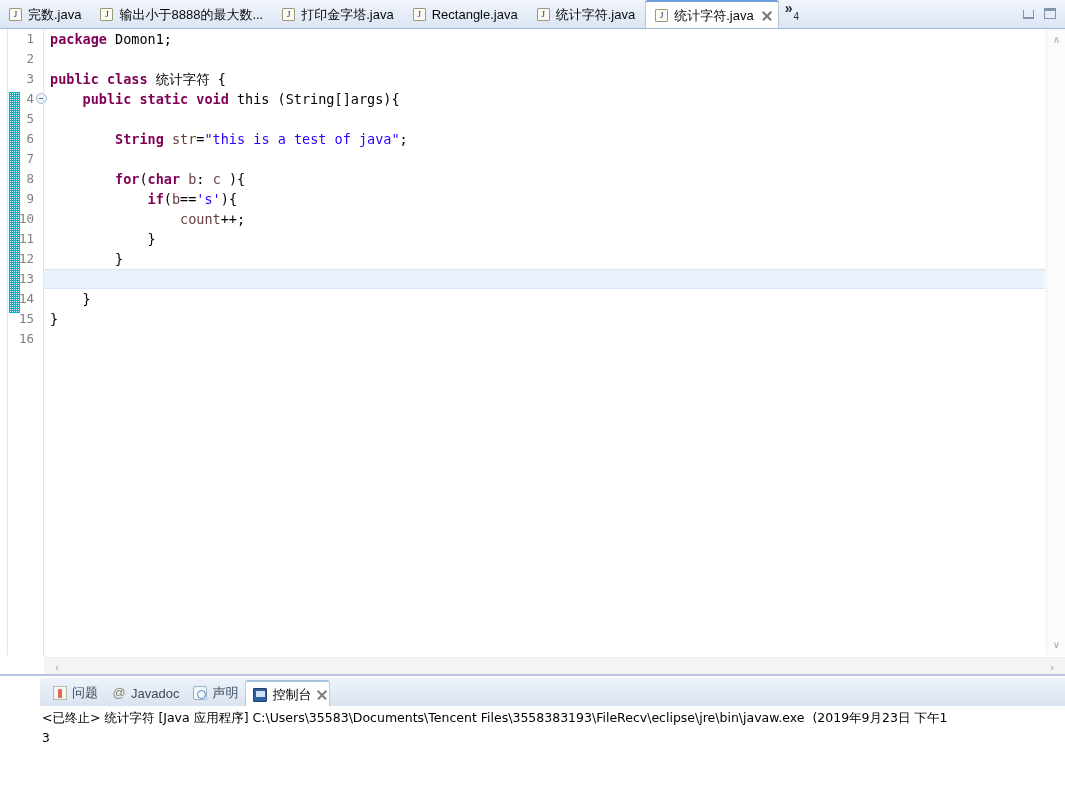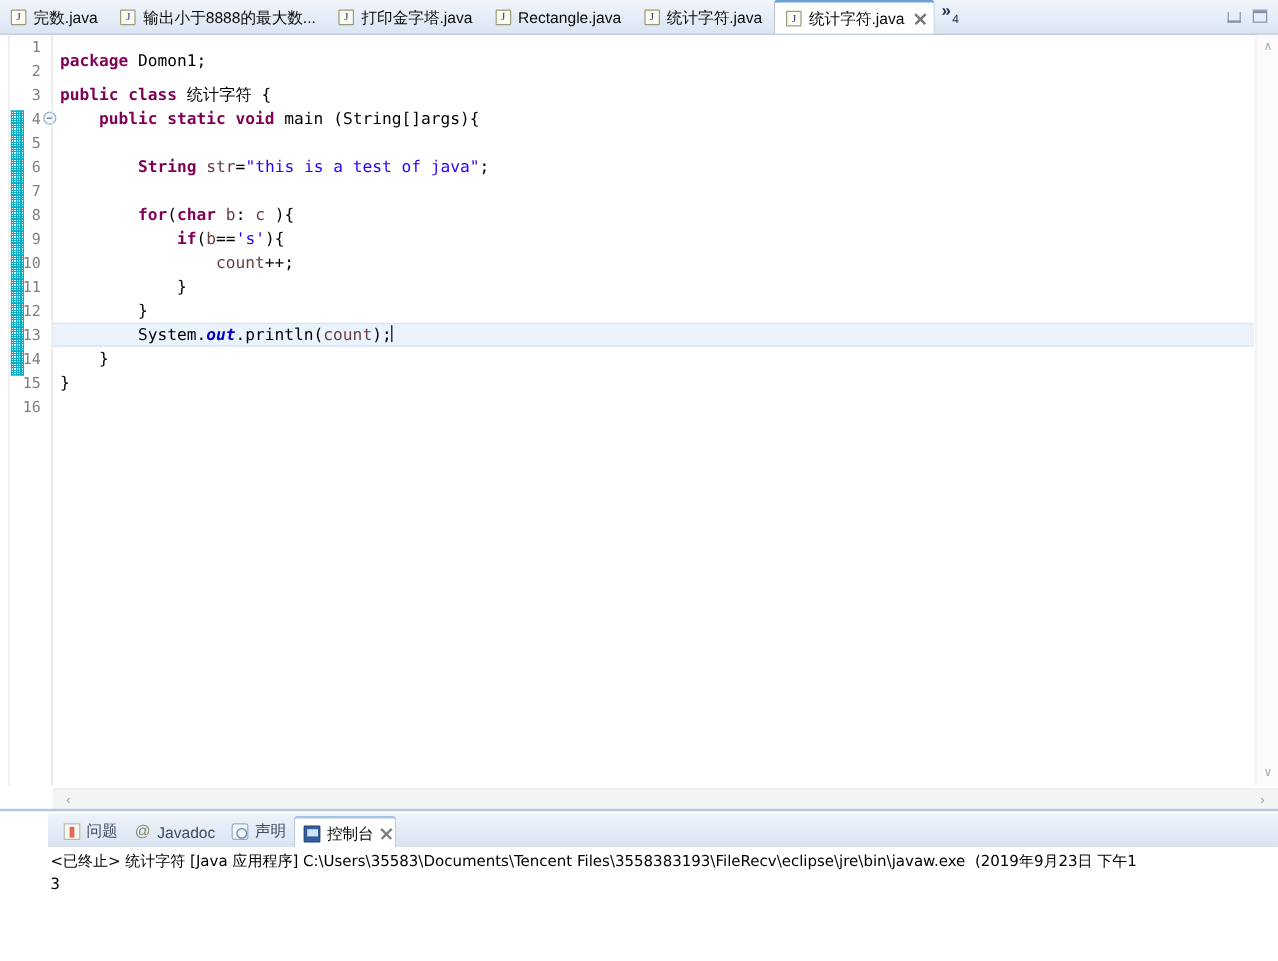--- a/index.html
+++ b/index.html
@@ -449,43 +449,42 @@
         <div class="line-no" style="top:280px">15</div>
         <div class="line-no" style="top:300px">16</div>
         <div class="fold-marker" style="top:64px"></div>
       </div>
       <div class="gutter-sep"></div>
 
       <div class="code">
 
         <div class="cline-hl" style="top:240px"></div>
 
-        <div class="cline" style="top:12px"><span class="kw">package</span> <span class="pln">Domon1;</span></div>
+        <div class="cline" style="top:0px"><span class="kw">package</span> <span class="pln">Domon1;</span></div>
 
         <div class="cline" style="top:20px"></div>
 
         <div class="cline" style="top:40px"><span class="kw">public class</span> <span class="pln">统计字符 {</span></div>
 
-        <div class="cline" style="top:60px"><span class="pln">    </span><span class="kw">public static void</span> <span class="pln">main (String[]args){</span></div>
+        <div class="cline" style="top:60px"><span class="pln">    </span><span class="kw">public static void</span> <span class="pln">this (String[]args){</span></div>
 
 
         <div class="cline" style="top:100px"><span class="pln">        </span><span class="kw">String</span> <span class="lvar">str</span><span class="pln">=</span><span class="str">"this is a test of java"</span><span class="pln">;</span></div>
 
 
         <div class="cline" style="top:140px"><span class="pln">        </span><span class="kw">for</span><span class="pln">(</span><span class="kw">char</span> <span class="lvar">b</span><span class="pln">: </span><span class="lvar">c</span><span class="pln"> ){</span></div>
 
         <div class="cline" style="top:160px"><span class="pln">            </span><span class="kw">if</span><span class="pln">(</span><span class="lvar">b</span><span class="pln">==</span><span class="str">'s'</span><span class="pln">){</span></div>
 
         <div class="cline" style="top:180px"><span class="pln">                </span><span class="lvar">count</span><span class="pln">++;</span></div>
 
         <div class="cline" style="top:200px"><span class="pln">            }</span></div>
 
         <div class="cline" style="top:220px"><span class="pln">        }</span></div>
 
-        <div class="cline" style="top:240px"><span class="pln">        System.</span><span class="sfld">out</span><span class="pln">.println(</span><span class="lvar">count</span><span class="pln">);</span><span class="caret"></span></div>
 
         <div class="cline" style="top:260px"><span class="pln">    }</span></div>
 
         <div class="cline" style="top:280px"><span class="pln">}</span></div>
 
         <div class="cline" style="top:300px"></div>
       </div>
 
       <div class="vscroll">
         <div class="arrow up">∧</div>

